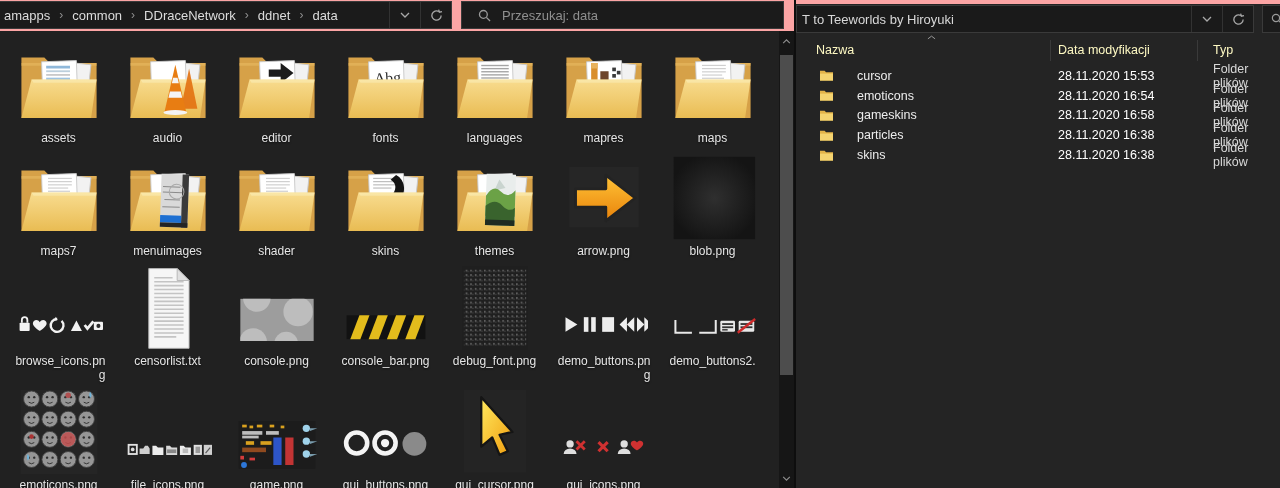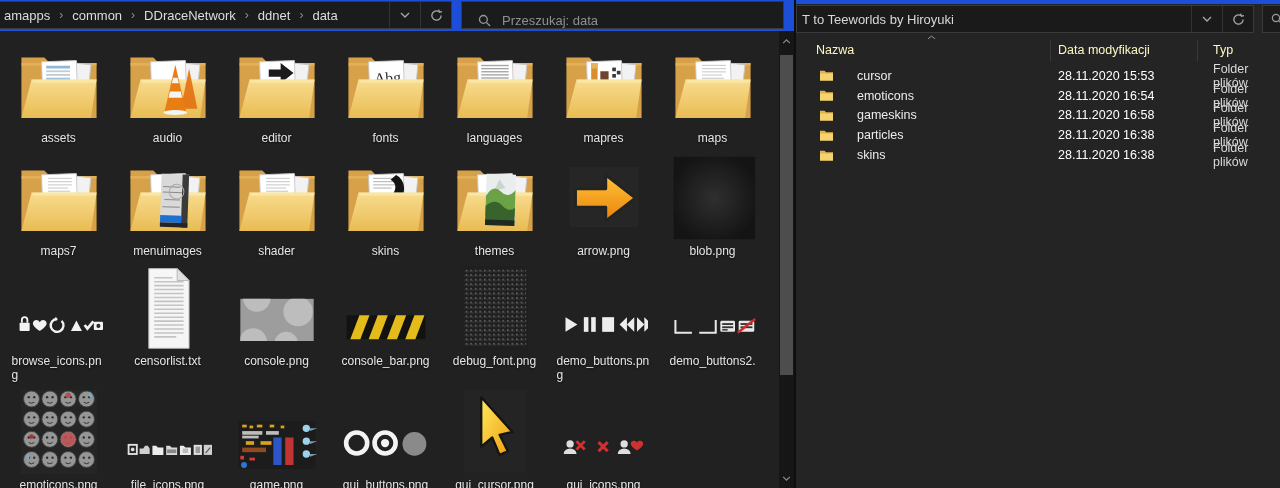--- a/index.html
+++ b/index.html
@@ -1,42 +1,42 @@
 <!DOCTYPE html>
 <html><head>
 <meta charset="utf-8">
 <style>
   html,body{margin:0;padding:0;background:#000;}
   .screen{position:relative;width:1280px;height:488px;background:#1b1b1b;overflow:hidden;
           font-family:"Liberation Sans",sans-serif;-webkit-font-smoothing:antialiased;}
   
-  .topbar{position:absolute;left:0;top:0;width:100%;height:31px;background:#1d4ed8;}
+  .topbar{position:absolute;left:0;top:0;width:100%;height:31px;background:#fca5a5;}
   .addrbox{position:absolute;top:1px;height:28px;background:#1b1b1b;border:1px solid #3a3a3a;
            box-sizing:border-box;display:flex;align-items:center;}
   #addr-left{left:-10px;width:462px;}
   .crumbs{display:flex;align-items:center;flex:1;padding-left:12px;font-size:13px;color:#dcdcdc;overflow:hidden;white-space:nowrap;}
   .crumb-wrap{display:flex;align-items:center;}
   .crumb{padding:0 1px;}
   .sep{color:#8f8f8f;margin:0 8px;font-size:12px;}
   .crumb-wrap:last-child .sep{display:none;}
   .bar-btn{width:31px;height:100%;display:flex;align-items:center;justify-content:center;
            border-left:1px solid #323232;color:#a8a8a8;box-sizing:border-box;}
   .bar-btn svg{display:block;}
-  #searchbox{left:461px;width:323px;align-items:flex-end;}
+  #searchbox{left:461px;width:323px;}
   .sb-inner{display:flex;align-items:center;padding-left:16px;}
   .mag{color:#9a9a9a;margin-right:11px;}
   .placeholder{font-size:13px;color:#8f8f8f;}
   
   .left-pane{position:absolute;left:0;top:31px;width:779px;height:457px;background:#212121;overflow:hidden;}
   .grid{position:absolute;left:4px;top:8px;display:grid;grid-template-columns:repeat(7,109px);
         grid-template-rows:113px 110px 124px 150px;}
   .tile{display:flex;flex-direction:column;align-items:center;}
   .iconbox{height:90px;display:flex;align-items:flex-end;justify-content:center;}
   .ticon{width:96px;height:88px;display:block;}
-  .tlabel{margin-top:2px;font-size:12px;line-height:14px;color:#e6e6e6;text-align:left;
+  .tlabel{margin-top:2px;font-size:12px;line-height:14px;color:#e6e6e6;text-align:right;
           max-width:94px;word-break:break-all;text-shadow:0 1px 2px rgba(0,0,0,.6);}
   
   .scrollbar{position:absolute;left:779px;top:31px;width:15px;height:457px;background:#161616;}
   .sb-arrow{position:absolute;left:0;width:15px;height:16px;display:flex;align-items:center;justify-content:center;color:#8f8f8f;}
   .sb-arrow.up{top:2px;} .sb-arrow.down{bottom:2px;}
   .sb-thumb{position:absolute;left:1px;top:24px;width:13px;height:320px;background:#4d4d4d;}
   .win-gap{position:absolute;left:794px;top:0;width:2px;height:488px;background:#0e0e0e;}
   
   .right-pane{position:absolute;left:796px;top:4px;width:484px;height:488px;background:#242424;overflow:hidden;}
   #addr-right{left:0;top:1px;width:458px;background:#1a1a1a;}

